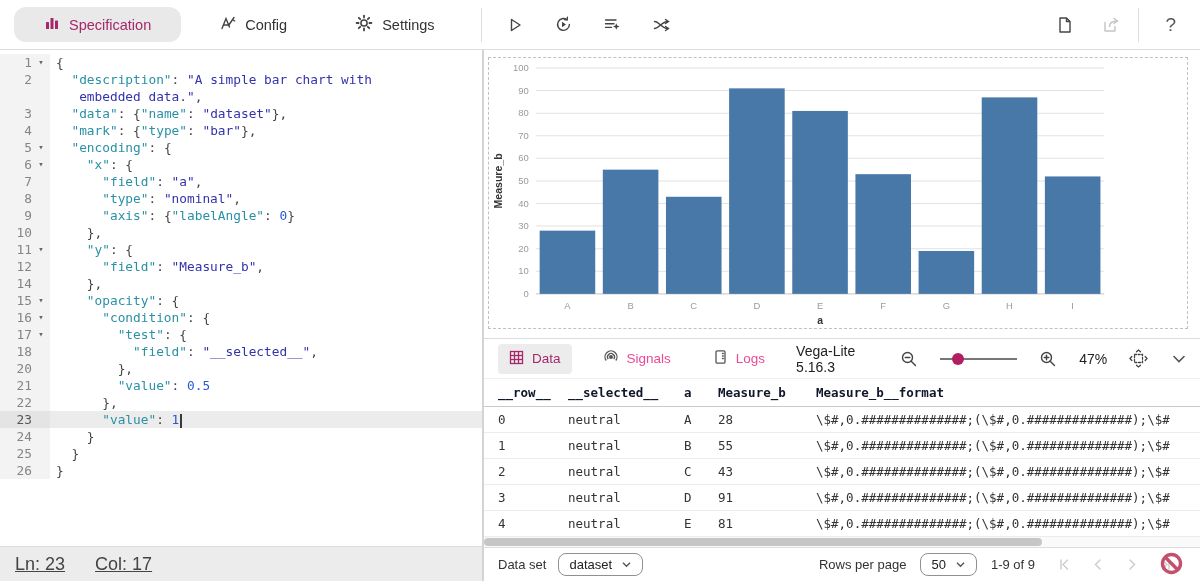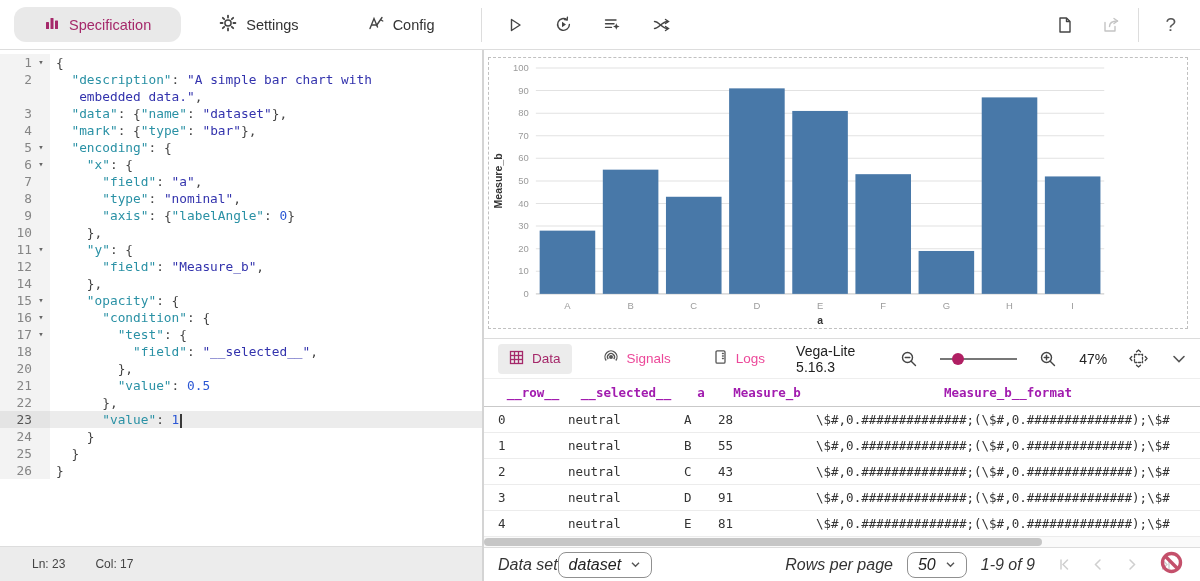--- a/index.html
+++ b/index.html
@@ -27,52 +27,52 @@
   .gutter{flex:0 0 50px;display:flex;background:#f3f3f3;color:#858585;}
   .code-row.current .gutter{background:#e4e4e4;color:#555;justify-content:center;}
   .ln{width:32px;text-align:right;}
   .fold{width:18px;text-align:center;font-size:9px;color:#666;cursor:pointer;}
   .code{padding-left:6px;}
   .code .k{color:#2a91a5;}
   .code .s{color:#3333ad;}
   .code .n{color:#2a56d4;}
   .code .p{color:#444;}
   .cursor{display:inline-block;width:2px;height:14px;background:#3a3a3a;vertical-align:middle;margin-left:1px;}
-  .statusbar{flex:0 0 35px;background:#ececec;border-top:1px solid #ddd;display:flex;align-items:center;gap:30px;padding:0 32px;font-size:12px;color:#444;}
+  .statusbar{flex:0 0 35px;background:#ececec;border-top:1px solid #ddd;display:flex;align-items:center;gap:30px;padding:0 15px;font-size:18px;color:#444;text-decoration:underline;}
 
   
   .right{flex:1;display:flex;flex-direction:column;min-width:0;background:#fff;}
   .chart-area{flex:0 0 288px;position:relative;}
   .chart-box{position:absolute;left:4px;top:7px;right:12px;bottom:9px;border:1.5px dashed #c0c0c0;}
   #chart{width:100%;height:100%;display:block;}
   .hdiv{height:1px;background:#dcdcdc;}
 
   .dp-toolbar{flex:0 0 40px;display:flex;align-items:center;gap:20px;padding:0 14px;border-bottom:1px solid #eee;}
   .dp-tab{display:flex;align-items:center;gap:8px;font-size:13.5px;color:#ec4899;padding:6px 11px;border-radius:4px;cursor:pointer;}
   .dp-tab.active{background:#ececec;color:var(--brand);}
   .dp-right{margin-left:auto;display:flex;align-items:center;gap:22px;}
   .version{font-size:14px;color:#222;margin-right:4px;}
   .slider{width:100px;height:14px;position:relative;cursor:pointer;}
   .slider .track{position:absolute;left:0;right:0;top:6px;height:2px;background:#777;}
   .slider .thumb{position:absolute;left:12px;top:1px;width:12px;height:12px;border-radius:50%;background:#b01f63;}
   .zoomtext{font-size:14px;color:#222;}
 
   .dp-table{flex:1;overflow:hidden;font-family:"DejaVu Sans Mono",monospace;font-size:12.5px;color:#333;}
   .trow{display:flex;height:26px;align-items:center;border-bottom:1px solid #ececec;white-space:nowrap;}
-  .trow.head{height:28px;font-weight:bold;color:#a21caf;border-bottom:1px solid #c9c9c9;text-align:center;}
+  .trow.head{height:28px;font-weight:bold;color:#0f172a;border-bottom:1px solid #c9c9c9;}
   .tc1{flex:0 0 84px;padding-left:14px;}
   .tc2{flex:0 0 116px;}
   .tc3{flex:0 0 34px;}
   .tc4{flex:0 0 98px;}
   .tc5{flex:1;overflow:hidden;}
 
   .dp-hscroll{flex:0 0 10px;position:relative;background:#fafafa;}
   .dp-hscroll .thumb{position:absolute;left:0;top:1px;height:8px;width:78%;background:#c6c6c6;border-radius:4px;}
 
-  .dp-footer{flex:0 0 34px;border-top:1px solid #ddd;display:flex;align-items:center;padding:0 14px;font-size:16px;color:#333;position:relative;font-style:italic;}
+  .dp-footer{flex:0 0 34px;border-top:1px solid #ddd;display:flex;align-items:center;gap:12px;padding:0 14px;font-size:13px;color:#333;position:relative;}
   .select{display:flex;align-items:center;gap:9px;border:1px solid #909090;border-radius:8px;padding:3px 10px;color:#222;cursor:pointer;background:#fff;}
   .f-right{margin-left:auto;display:flex;align-items:center;gap:14px;}
   .pager{display:flex;align-items:center;gap:17px;margin-left:8px;margin-right:14px;}
   .pager .icnbtn{width:16px;height:16px;}
   .blocked{position:absolute;right:16px;bottom:2px;}
 </style>
 </head>
 <body>
 
 <div class="app">
@@ -82,49 +82,49 @@
       <span>
         <svg width="16" height="16" viewBox="0 0 16 16">
             <g fill="#a5286a">
               <rect x="2" y="7" width="3" height="7" rx="0.6"></rect>
               <rect x="6.5" y="3" width="3" height="11" rx="0.6"></rect>
               <rect x="11" y="5.5" width="3" height="8.5" rx="0.6"></rect>
             </g>
           </svg>
       </span>
       <span>Specification</span>
+    </div>
+    <div class="tab" style="margin-left:8px">
+      <span>
+        <svg width="17" height="17" viewBox="0 0 17 17" fill="none" stroke="#444" stroke-width="1.4" stroke-linecap="round">
+            <path d="M3 13.5 L7 3.5 L10.5 12"></path>
+            <path d="M4.7 10 H9"></path>
+            <path d="M9.5 10.5 L15 2.5"></path>
+            <path d="M14 5 L15.8 6"></path>
+          </svg>
+      </span>
+      <span>Config</span>
     </div>
     <div class="tab" style="margin-left:8px">
       <span>
         <svg width="18" height="18" viewBox="0 0 18 18" fill="none" stroke="#444" stroke-width="1.5" stroke-linecap="round">
             <circle cx="9" cy="9" r="3.1"></circle>
             <g stroke-width="1.8">
               <line x1="9" y1="1.6" x2="9" y2="3.6"></line>
               <line x1="9" y1="14.4" x2="9" y2="16.4"></line>
               <line x1="1.6" y1="9" x2="3.6" y2="9"></line>
               <line x1="14.4" y1="9" x2="16.4" y2="9"></line>
               <line x1="3.8" y1="3.8" x2="5.2" y2="5.2"></line>
               <line x1="12.8" y1="12.8" x2="14.2" y2="14.2"></line>
               <line x1="3.8" y1="14.2" x2="5.2" y2="12.8"></line>
               <line x1="12.8" y1="5.2" x2="14.2" y2="3.8"></line>
             </g>
           </svg>
       </span>
       <span>Settings</span>
-    </div>
-    <div class="tab" style="margin-left:8px">
-      <span>
-        <svg width="17" height="17" viewBox="0 0 17 17" fill="none" stroke="#444" stroke-width="1.4" stroke-linecap="round">
-            <path d="M3 13.5 L7 3.5 L10.5 12"></path>
-            <path d="M4.7 10 H9"></path>
-            <path d="M9.5 10.5 L15 2.5"></path>
-            <path d="M14 5 L15.8 6"></path>
-          </svg>
-      </span>
-      <span>Config</span>
     </div>
 
     <div class="vsep"></div>
 
     <div class="runic">
       <span class="icnbtn">
         <svg width="18" height="18" viewBox="0 0 18 18" fill="none" stroke="#444" stroke-width="1.4" stroke-linejoin="round">
             <path d="M5.5 3.5 L14 9 L5.5 14.5 Z"></path>
           </svg>
       </span>

